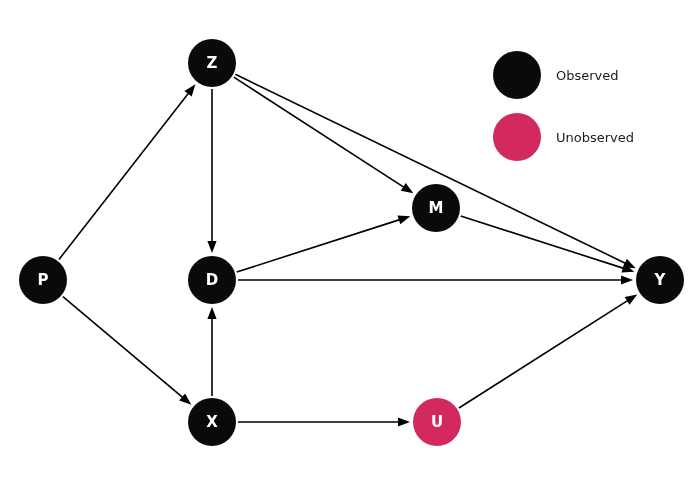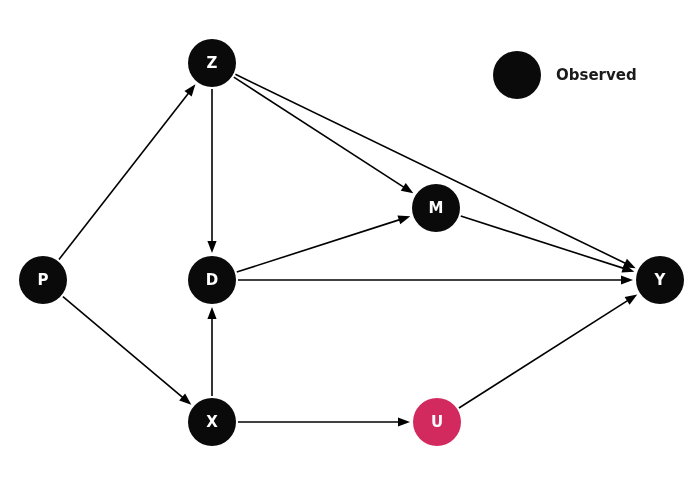--- a/index.html
+++ b/index.html
@@ -40,24 +40,23 @@
   }
   .legend-swatch {
     display: inline-block;
     width: 48px;
     height: 48px;
     border-radius: 50%;
     flex: 0 0 48px;
   }
   .legend-label {
     margin-left: 15px;
-    font-size: 15px;
+    font-size: 13px;
     color: #1a1a1a;
     white-space: nowrap;
-    font-weight: bold;
   }
 </style>
 </head>
 <body>
 
 <div class="stage">
 
   <svg class="dag" width="700" height="492" viewBox="0 0 700 492" xmlns="http://www.w3.org/2000/svg">
     <g id="edges-layer">
         <g>
@@ -135,15 +134,19 @@
           <text x="437" y="422" fill="#ffffff" text-anchor="middle" dominant-baseline="central" class="node-label">U</text>
         </g>
       </g>
   </svg>
 
   <div class="legend">
     <div class="legend-row">
       <span class="legend-swatch" style="background: rgb(10, 10, 10);"></span>
       <span class="legend-label">Observed</span>
     </div>
+    <div class="legend-row">
+      <span class="legend-swatch" style="background: rgb(210, 41, 94);"></span>
+      <span class="legend-label">Unobserved</span>
+    </div>
   </div>
 
 </div>
 
 </body></html>

